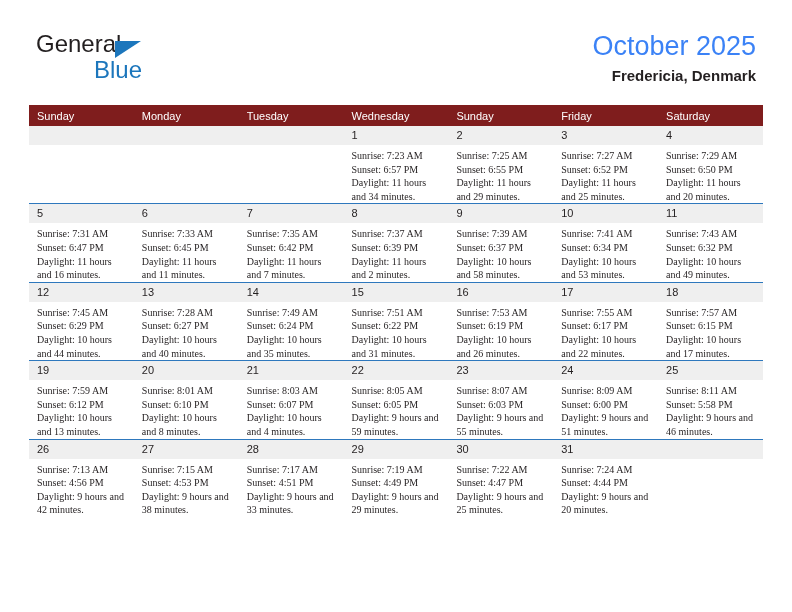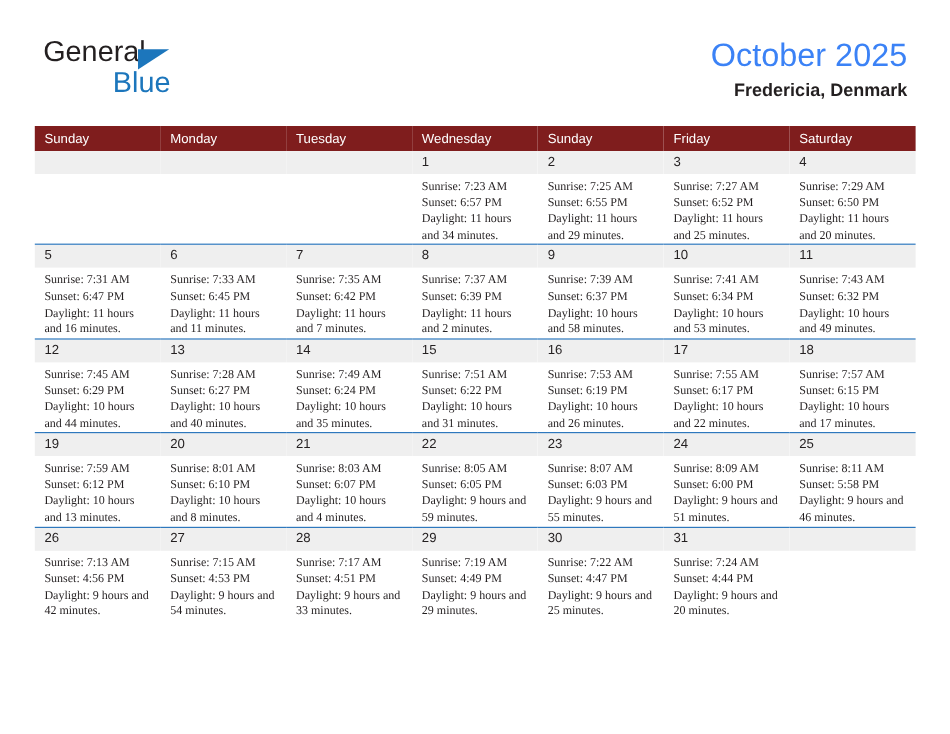--- a/index.html
+++ b/index.html
@@ -400,21 +400,21 @@
               <div>Sunrise: 7:13 AM</div>
               <div>Sunset: 4:56 PM</div>
               <div class="wrapline">Daylight: 9 hours and 42 minutes.</div>
             </div>
           </td>
           <td>
             <div class="daynum">27</div>
             <div class="cellbody">
               <div>Sunrise: 7:15 AM</div>
               <div>Sunset: 4:53 PM</div>
-              <div class="wrapline">Daylight: 9 hours and 54 minutes.</div>
+              <div class="wrapline">Daylight: 9 hours and 38 minutes.</div>
             </div>
           </td>
           <td>
             <div class="daynum">28</div>
             <div class="cellbody">
               <div>Sunrise: 7:17 AM</div>
               <div>Sunset: 4:51 PM</div>
               <div class="wrapline">Daylight: 9 hours and 33 minutes.</div>
             </div>
           </td>

